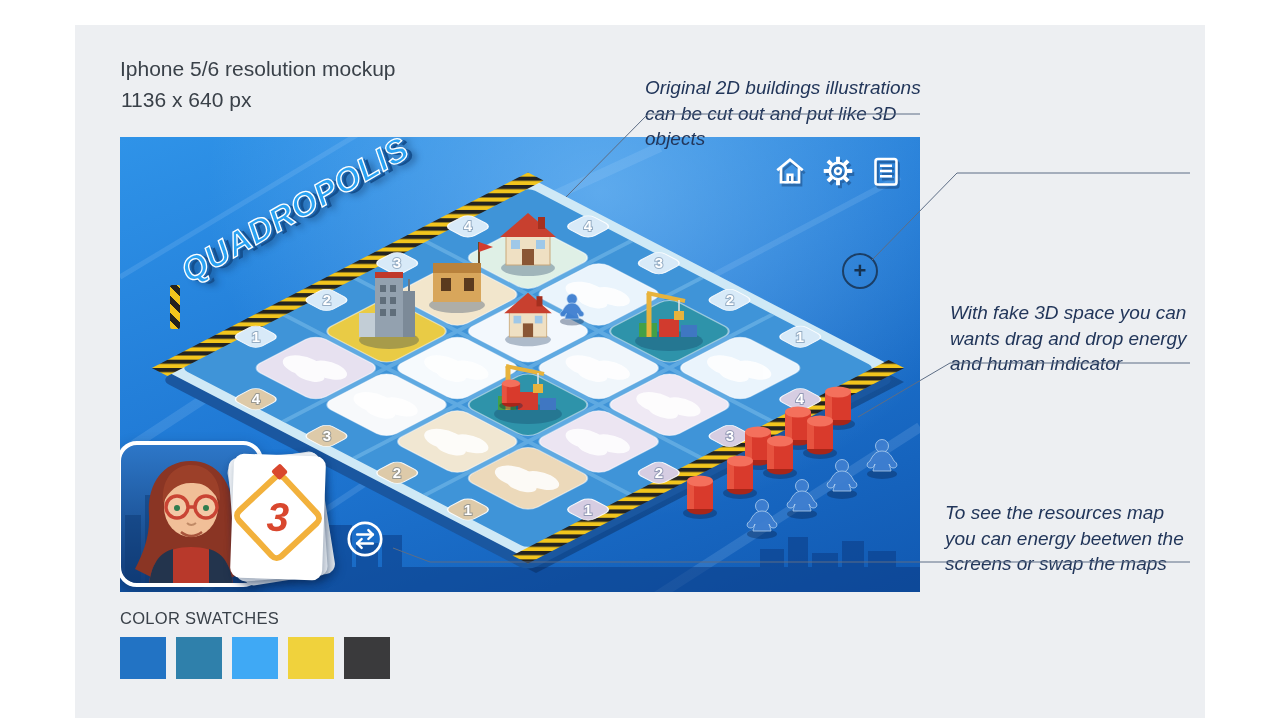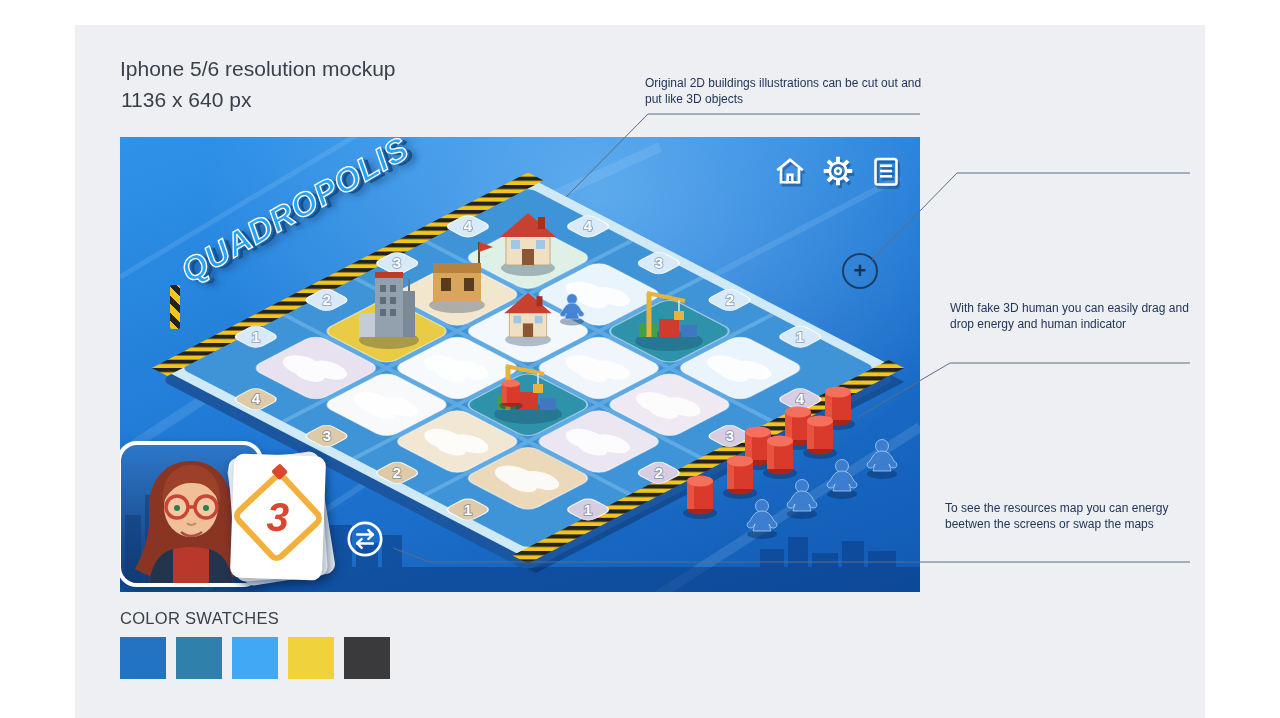--- a/index.html
+++ b/index.html
@@ -38,21 +38,21 @@
   .pcard.c1{transform:rotate(-9deg) translate(3px,2px);background:#e3e9ee;}
   .pcard.c2{transform:rotate(-4deg);background:#eef2f6;}
   .pcard.c3{transform:rotate(2deg);display:flex;align-items:center;justify-content:center;}
   .diamond{width:56px;height:56px;border:6px solid #f2b13c;border-radius:10px;background:#fff;
     transform:rotate(45deg);display:flex;align-items:center;justify-content:center;position:relative;}
   .diamond .tip{position:absolute;left:-10px;top:-10px;width:12px;height:12px;background:#d9472e;border-radius:2px;}
   .cardnum{transform:rotate(-45deg);font-size:40px;font-weight:bold;font-style:italic;color:#d9472e;}
 
   .swap-btn{position:absolute;left:226px;top:383px;width:38px;height:38px;}
 
-  .annot{position:absolute;font-size:12px;color:#22365a;line-height:1.35;}
+  .annot{position:absolute;font-size:19px;font-style:italic;color:#22365a;line-height:1.35;}
   .a1{left:645px;top:58px;width:282px;}
   .a2{left:957px;top:116px;width:238px;}
   .a3{left:950px;top:283px;width:244px;}
   .a4{left:945px;top:483px;width:252px;}
 
   .overlay{position:absolute;left:0;top:0;pointer-events:none;}
 
   .swatch-title{position:absolute;left:120px;top:592px;font-size:16.5px;color:#3a4149;letter-spacing:.3px;}
   .swatches{position:absolute;left:120px;top:620px;display:flex;gap:10px;}
   .swatch{width:46px;height:42px;}
@@ -370,21 +370,21 @@
               <path d="M 20 9 L 24 13 L 20 17"></path>
             <path d="M 24 21 H 10"></path>
               <path d="M 14 17 L 10 21 L 14 25"></path>
           </g>
         </g>
       </svg>
     </div>
   </div>
 
   <div class="annot a1">Original 2D buildings illustrations can be cut out and put like 3D objects</div>
-  <div class="annot a3">With fake 3D human you can easily drag and drop energy and human indicator</div>
+  <div class="annot a3">With fake 3D space you can wants drag and drop energy and human indicator</div>
   <div class="annot a4">To see the resources map you can energy beetwen the screens or swap the maps</div>
 
   <svg class="overlay" width="1280" height="718" viewBox="0 0 1280 718">
     <g fill="none" stroke="#5d6d85" stroke-width="1">
       <polyline points="920,97 648,97 566,180"></polyline>
       <polyline points="1190,156 957,156 872,243"></polyline>
       <polyline points="1190,346 950,346 858,400"></polyline>
       <polyline points="1190,545 430,545 393,531"></polyline>
     </g>
   </svg>

